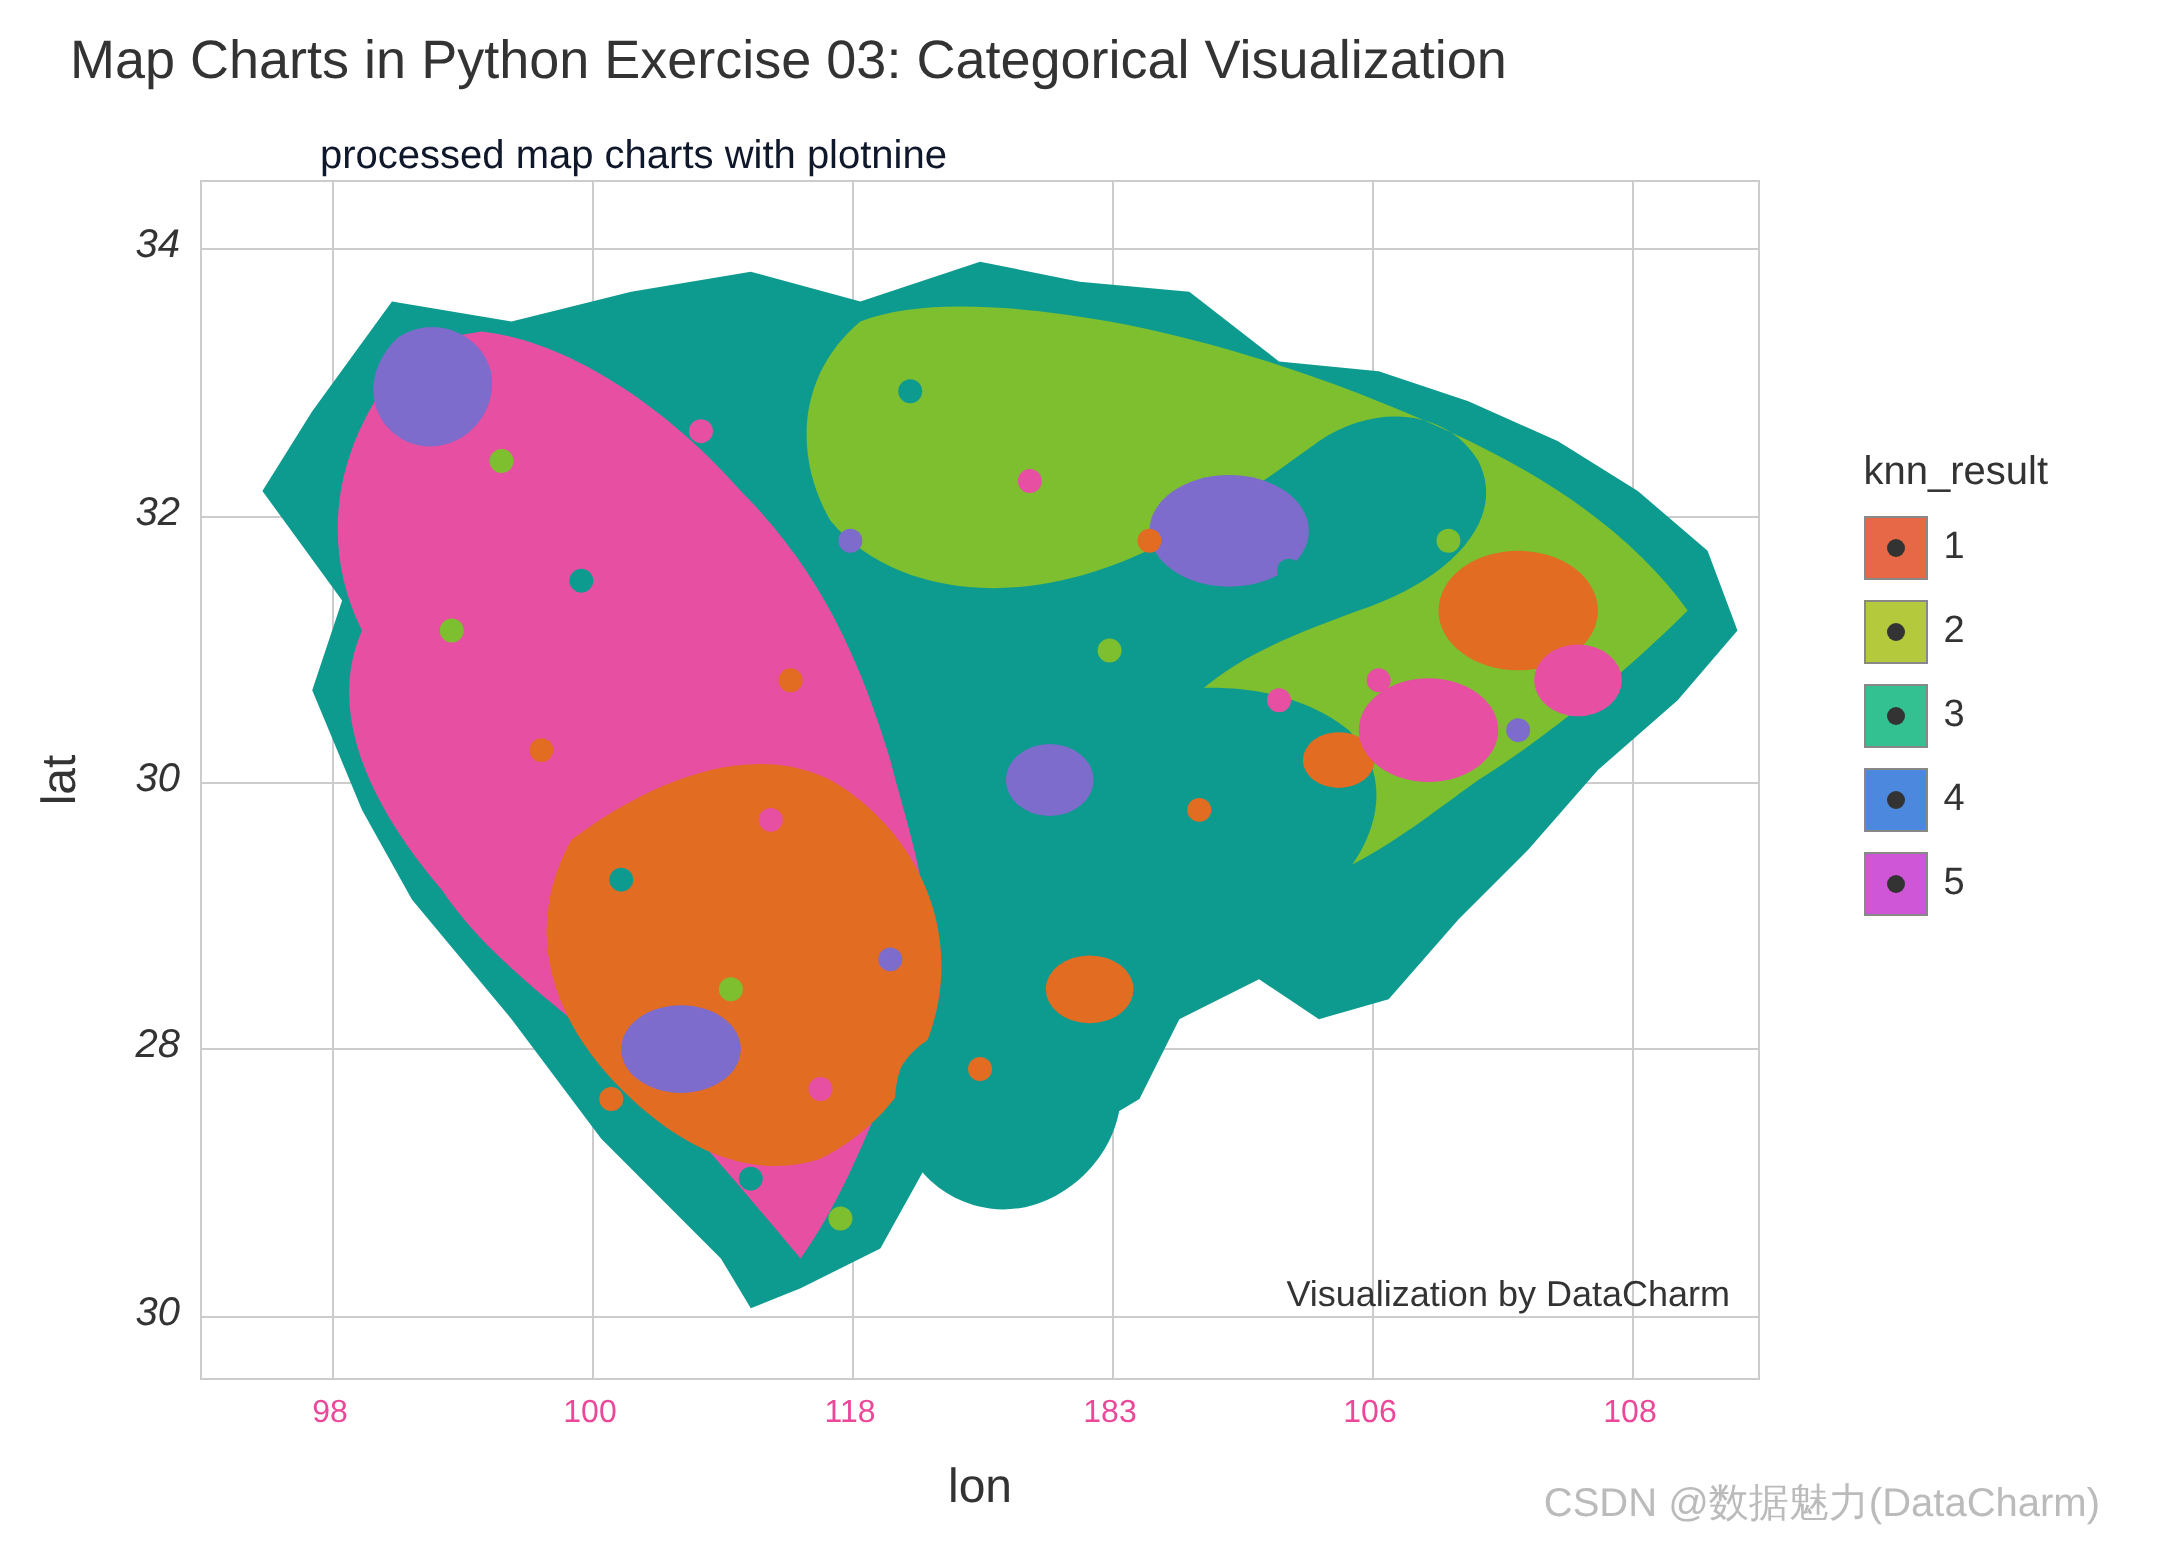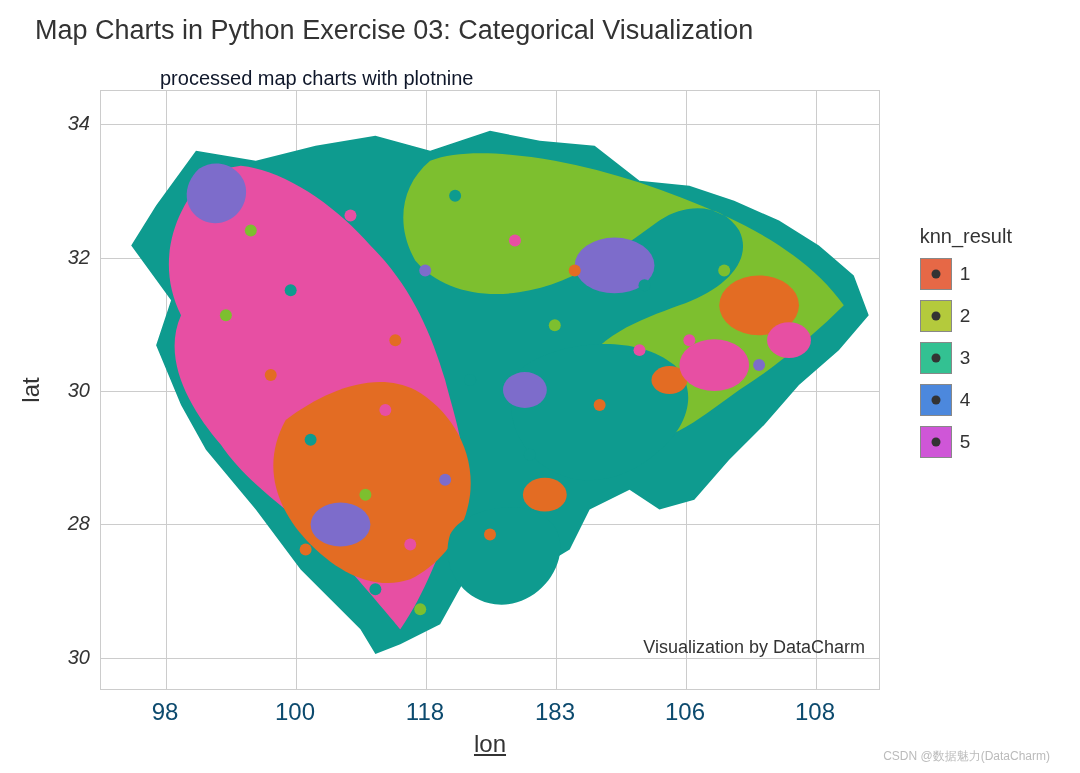--- a/index.html
+++ b/index.html
@@ -49,49 +49,48 @@
     }
     .grid-line-h {
       position: absolute;
       left: 0;
       right: 0;
       height: 1px;
       background: #ccc;
     }
     .x-tick {
       position: absolute;
-      font-size: 24px;
-      color: #0c4a6e;
+      font-size: 16px;
+      color: #ec4899;
       transform: translateX(-50%);
     }
     .y-tick {
       position: absolute;
       font-size: 20px;
       color: #333;
       transform: translateY(-50%);
       text-align: right;
       width: 40px;
       font-style: italic;
     }
     .x-label {
       position: absolute;
       font-size: 24px;
       color: #333;
       transform: translateX(-50%);
-      text-decoration: underline;
     }
     .y-label {
       position: absolute;
       font-size: 24px;
       color: #333;
       transform: translateY(-50%) rotate(-90deg);
     }
     .legend {
       position: absolute;
-      right: 68px;
+      right: 56px;
       top: 225px;
     }
     .legend-title {
       font-size: 20px;
       margin-bottom: 10px;
       color: #333;
     }
     .legend-item {
       display: flex;
       align-items: center;
@@ -123,21 +122,21 @@
       position: absolute;
       right: 215px;
       bottom: 115px;
       font-size: 18px;
       color: #333;
     }
     .watermark {
       position: absolute;
       right: 30px;
       bottom: 8px;
-      font-size: 12px;
+      font-size: 20px;
       color: #bbb;
     }
     svg.mapsvg {
       position: absolute;
       inset: 0;
       width: 100%;
       height: 100%;
     }
   </style>
 </head>

